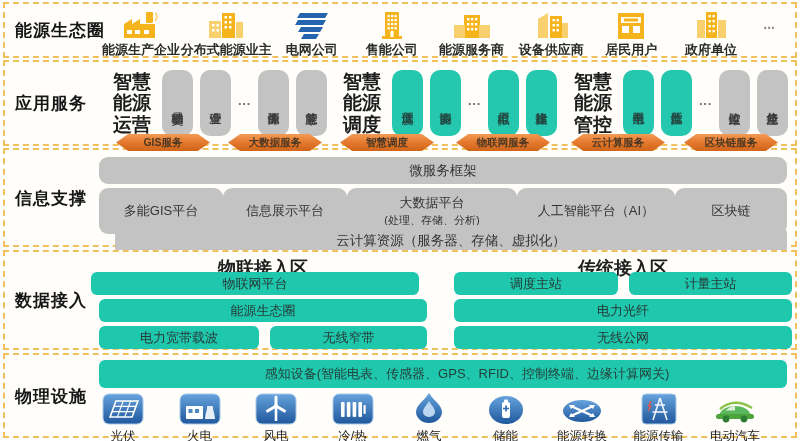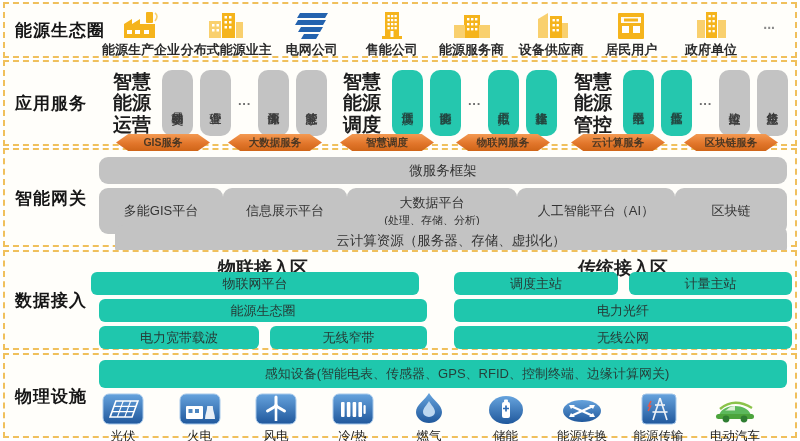--- a/index.html
+++ b/index.html
@@ -258,21 +258,21 @@
 </div>
 
 <div class="ribbon" style="left:116px">GIS服务</div>
 <div class="ribbon" style="left:228px">大数据服务</div>
 <div class="ribbon" style="left:340px">智慧调度</div>
 <div class="ribbon" style="left:456px">物联网服务</div>
 <div class="ribbon" style="left:571px">云计算服务</div>
 <div class="ribbon" style="left:684px">区块链服务</div>
 
 <div class="section" id="sec-info">
-  <div class="layer-label">智能网关</div>
+  <div class="layer-label">信息支撑</div>
   <div class="gbar" id="framework-bar">微服务框架</div>
   <div class="info-row">
     <div class="info-box" style="width:124px">多能GIS平台</div>
     <div class="info-box" style="width:124px">信息展示平台</div>
     <div class="info-box" style="width:170px">
       <span>大数据平台</span>
       <span class="sub">(处理、存储、分析)</span>
     </div>
     <div class="info-box" style="width:158px">人工智能平台（AI）</div>
     <div class="info-box" style="flex:1">区块链</div>

